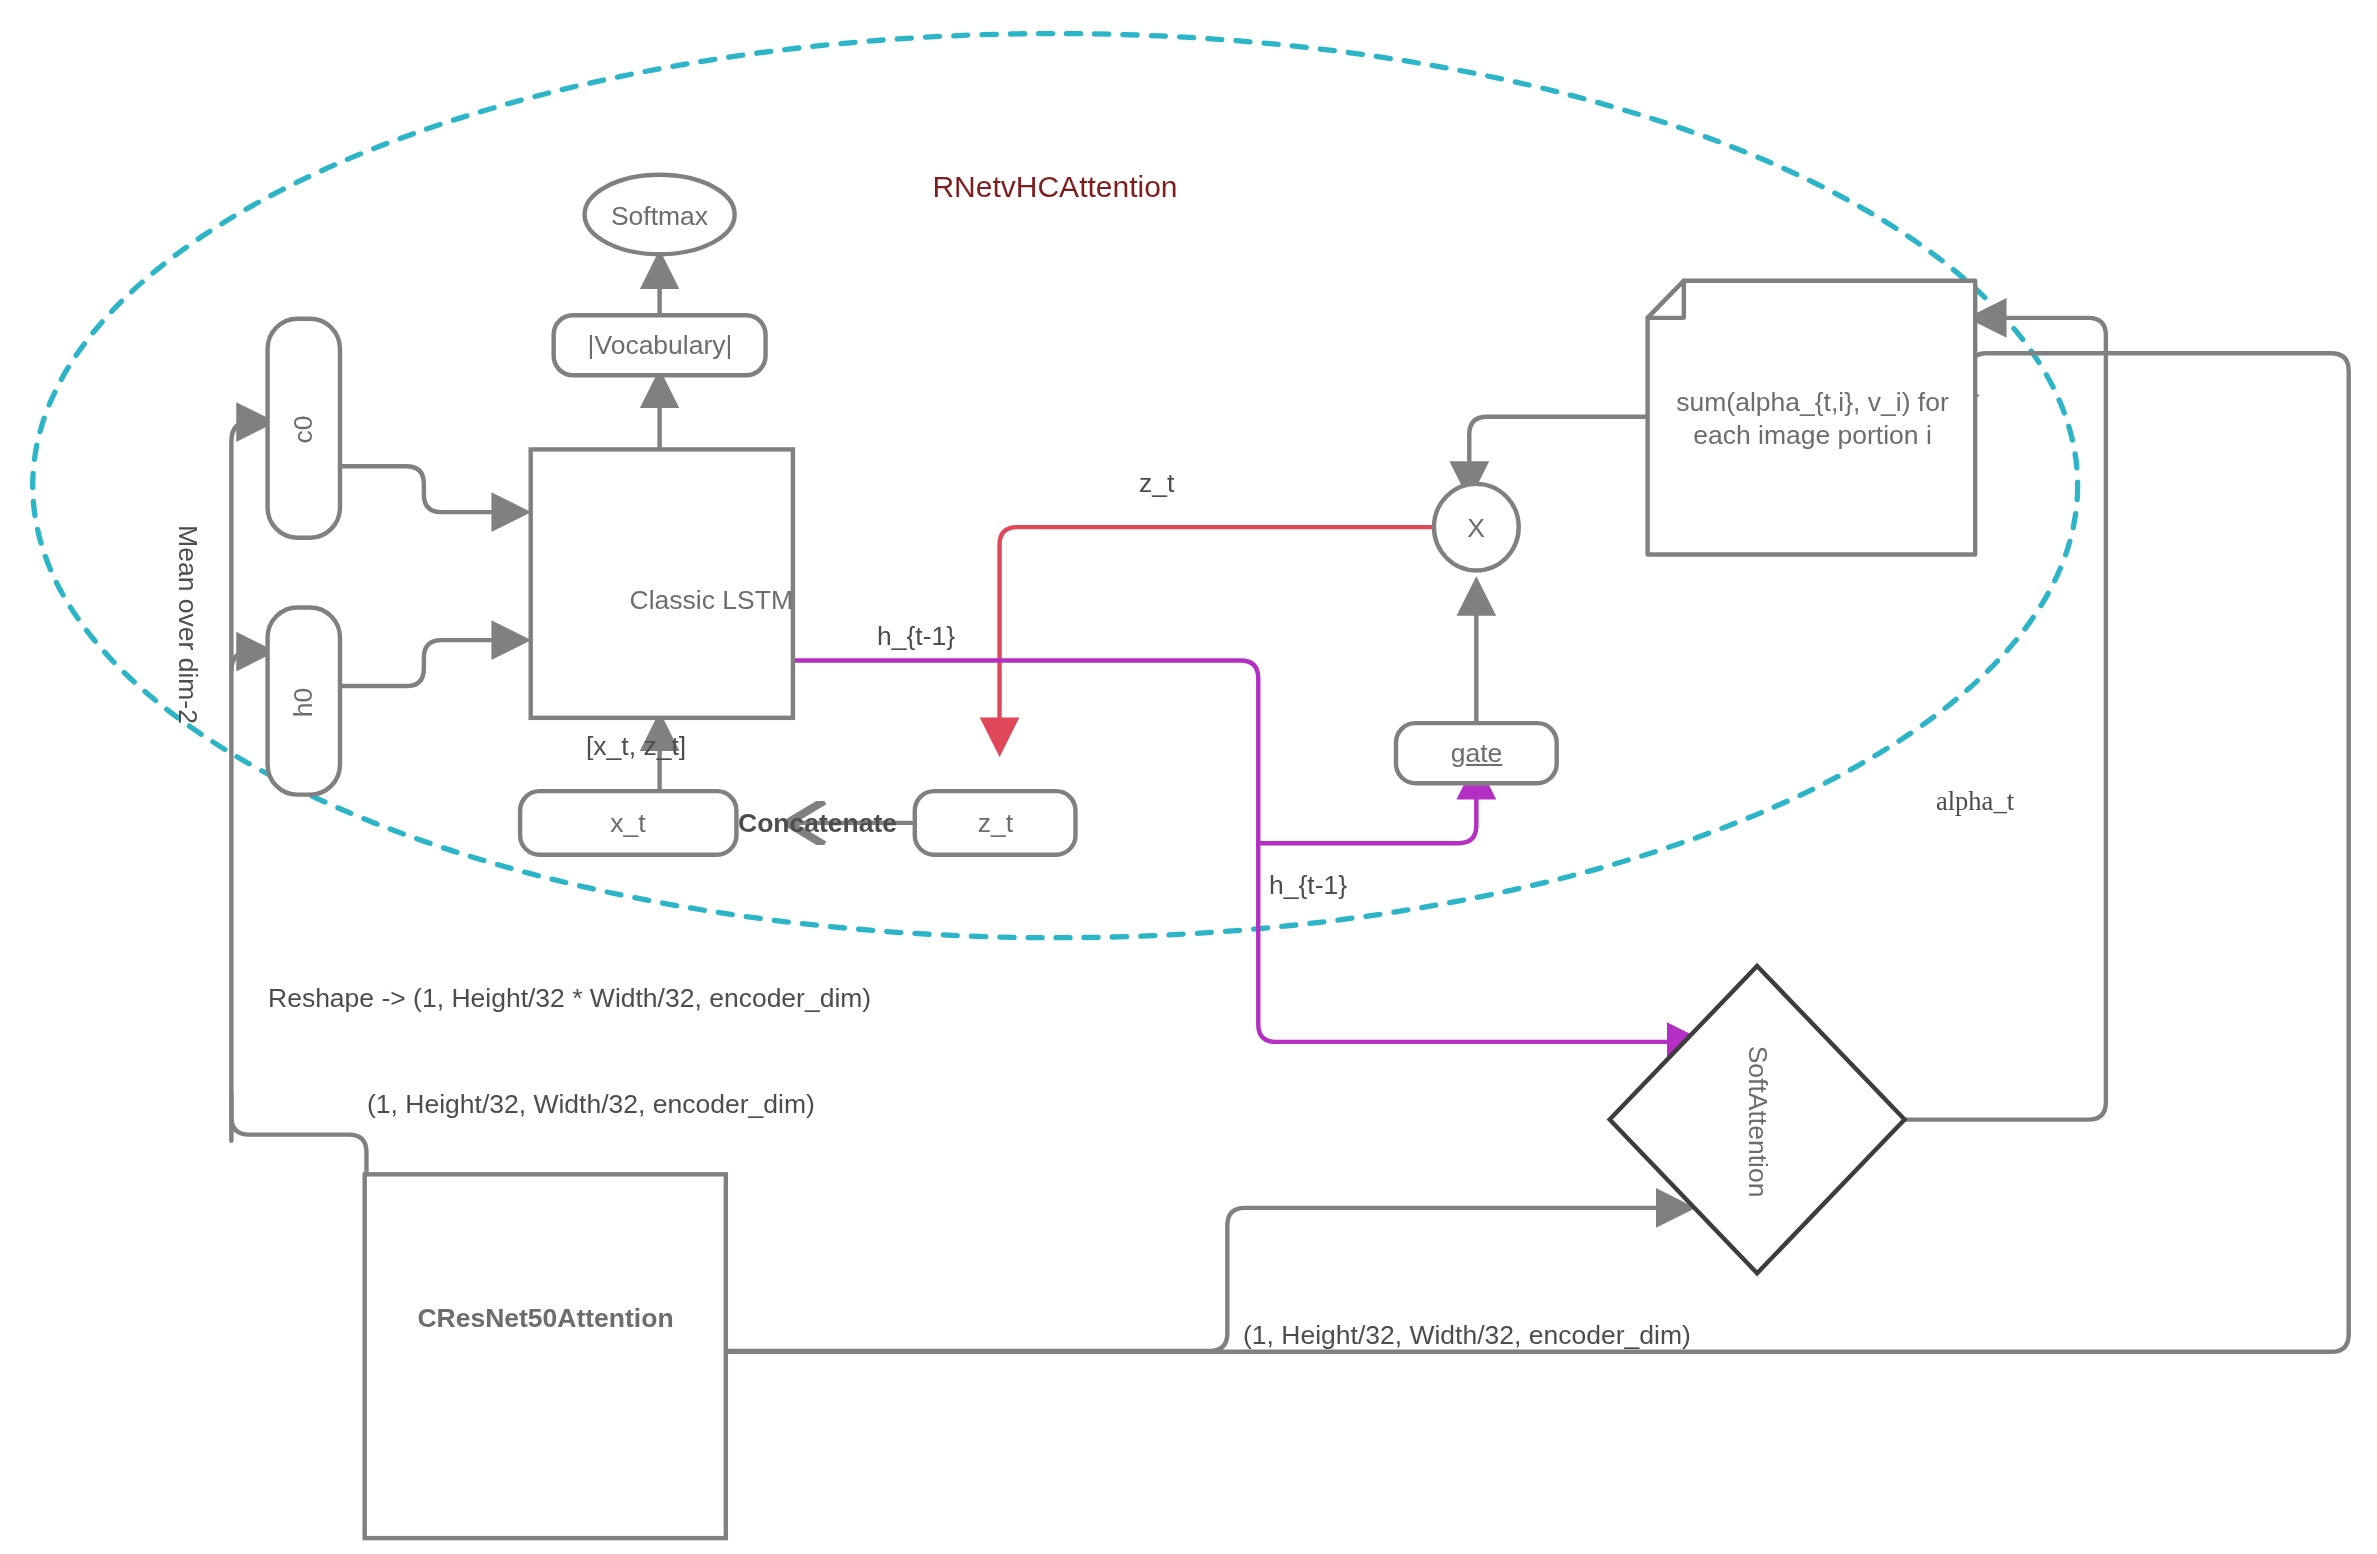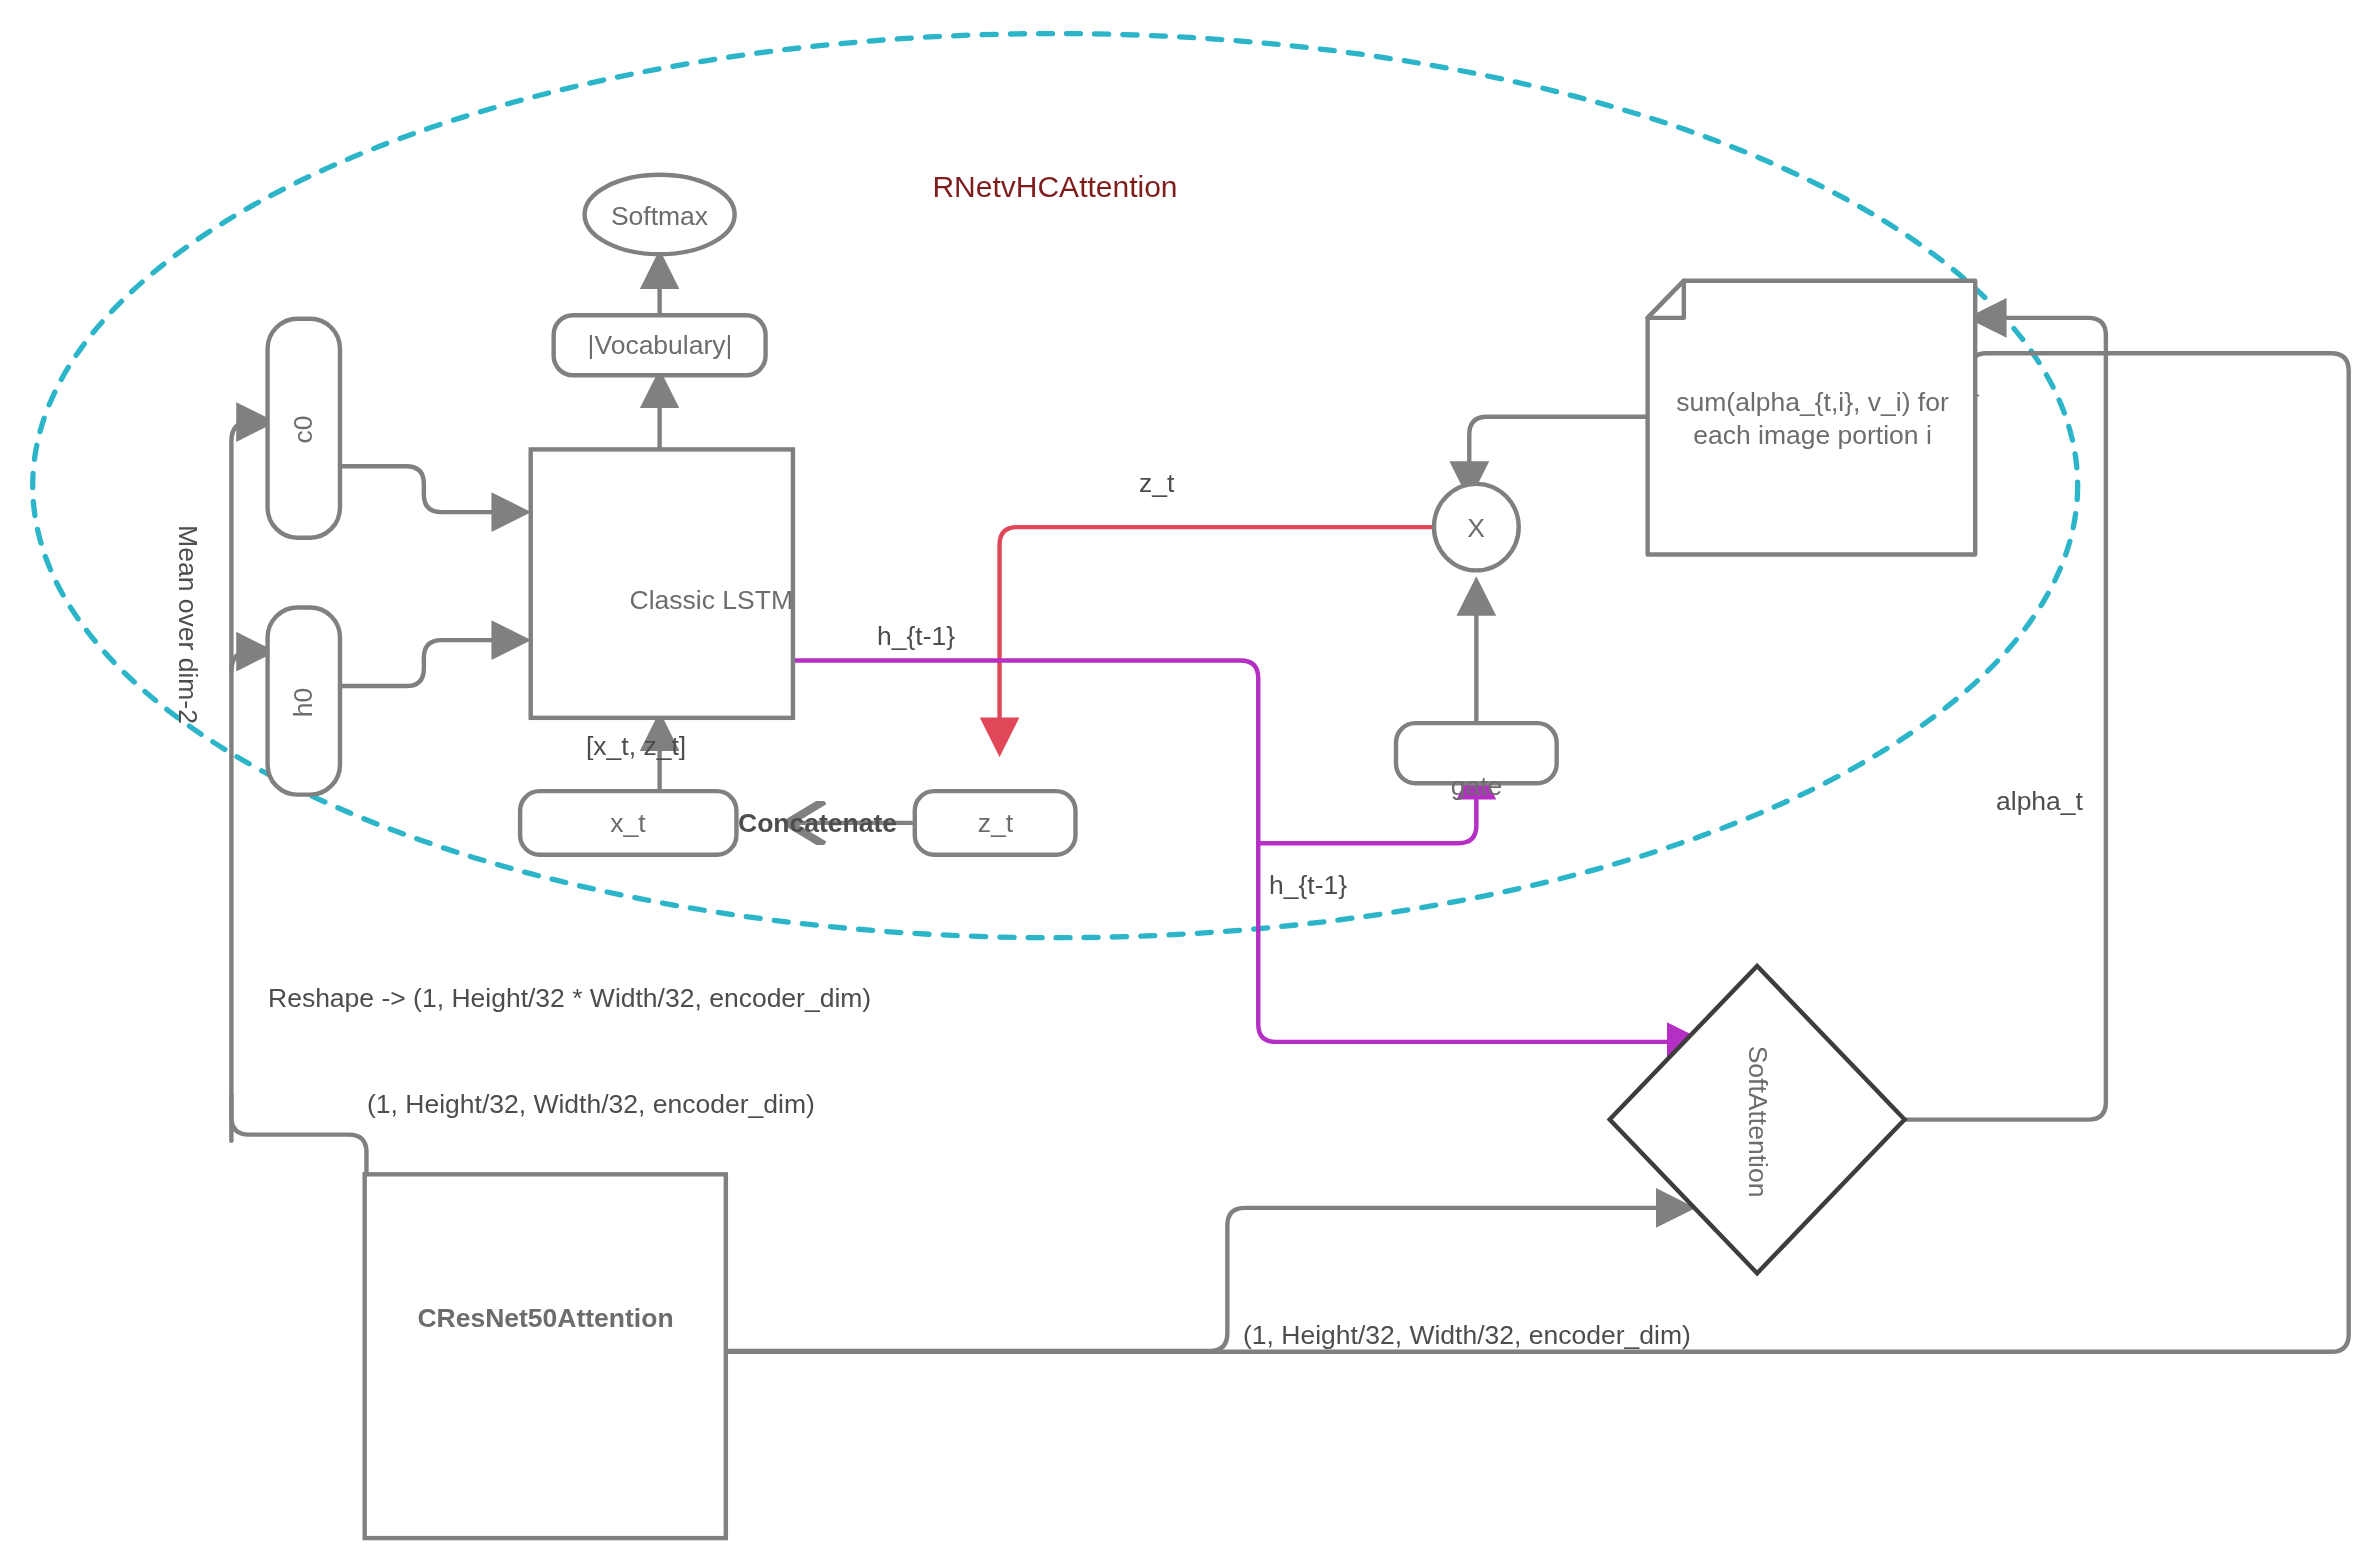--- a/index.html
+++ b/index.html
@@ -128,42 +128,42 @@
   <div class="nodelabel rot" style="left:224px;top:686px;width:159px;transform:rotate(-90deg);">h0</div>
 
   <div class="nodelabel" style="left:531px;top:584px;width:262px;text-align:right;">Classic LSTM</div>
 
   <div class="nodelabel" style="left:520px;top:807px;width:216px;">x_t</div>
 
   <div class="nodelabel" style="left:915px;top:807px;width:161px;">z_t</div>
 
   <div class="nodelabel" style="left:1432px;top:512px;width:88px;">X</div>
 
-  <div class="nodelabel" style="left:1396px;top:770px;width:161px;">gate</div>
+  <div class="nodelabel" style="left:1396px;top:737px;width:161px;text-decoration:underline;">gate</div>
 
   <div class="nodelabel" style="left:1657px;top:386px;width:311px;">sum(alpha_{t,i}, v_i) for
 each image portion i</div>
 
   <div class="nodelabel rot" style="left:1660px;top:1105px;width:194px;transform:rotate(90deg);">SoftAttention</div>
 
   <div class="nodelabel" style="left:365px;top:1302px;width:361px;font-weight:bold;">CResNet50Attention</div>
 
   <div class="edgelabel rot" style="left:55px;top:609px;width:265px;text-align:center;transform:rotate(90deg);">Mean over dim-2</div>
 
   <div class="edgelabel" style="left:1139px;top:468px;">z_t</div>
 
   <div class="edgelabel" style="left:877px;top:621px;">h_{t-1}</div>
 
   <div class="edgelabel" style="left:1269px;top:870px;">h_{t-1}</div>
 
   <div class="edgelabel" style="left:586px;top:731px;">[x_t, z_t]</div>
 
   <div class="edgelabel" style="left:738px;top:808px;font-weight:bold;">Concatenate</div>
 
-  <div class="edgelabel" style="left:1996px;top:786px;">alpha_t</div>
+  <div class="edgelabel" style="left:1936px;top:786px;font-family:Liberation Serif, serif;">alpha_t</div>
 
   <div class="edgelabel" style="left:268px;top:983px;">Reshape -&gt; (1, Height/32 * Width/32, encoder_dim)</div>
 
   <div class="edgelabel" style="left:367px;top:1089px;">(1, Height/32, Width/32, encoder_dim)</div>
 
   <div class="edgelabel" style="left:1243px;top:1320px;">(1, Height/32, Width/32, encoder_dim)</div>
 
 </div>
 
 

